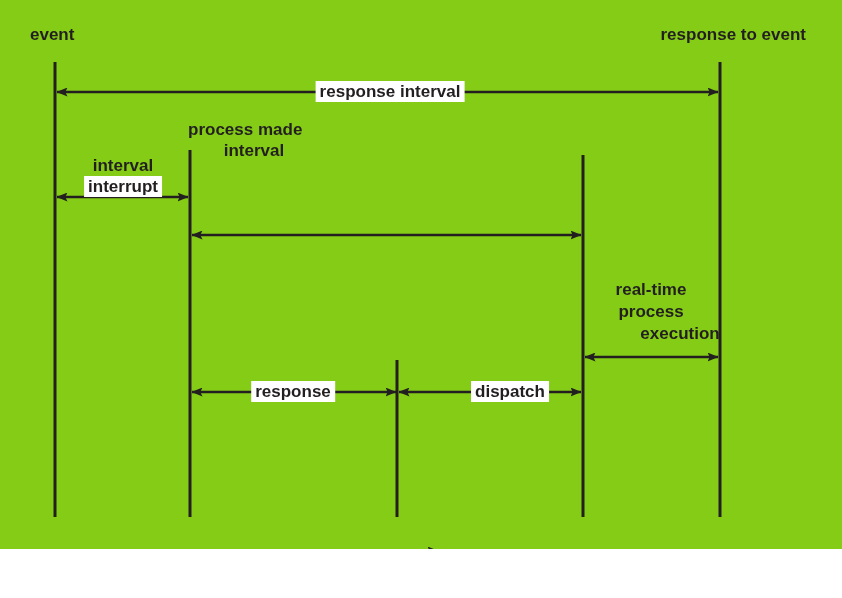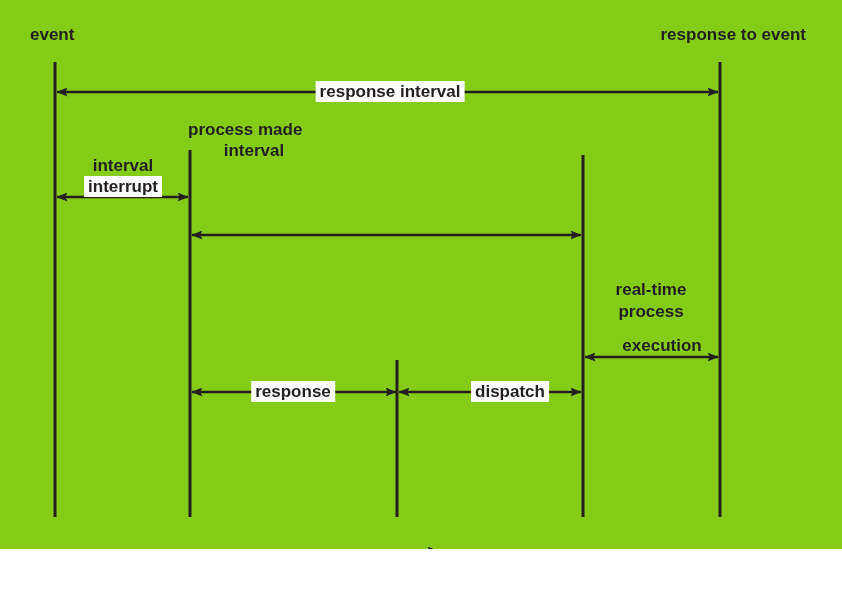--- a/index.html
+++ b/index.html
@@ -94,21 +94,21 @@
 
   <div class="dgm-label center" style="left:123px; top:155px;">interval</div>
   <div class="dgm-label center boxed" style="left:123px; top:176px;">interrupt</div>
 
   <div class="dgm-label left" style="left:188px; top:119px;">process made</div>
   <div class="dgm-label center" style="left:254px; top:140px;">interval</div>
 
 
   <div class="dgm-label center" style="left:651px; top:279px;">real-time</div>
   <div class="dgm-label center" style="left:651px; top:301px;">process</div>
-  <div class="dgm-label center" style="left:662px; top:323px;margin-top:12px;">execution</div>
+  <div class="dgm-label center" style="left:680px; top:323px;">execution</div>
 
   <div class="dgm-label center boxed" style="left:293px; top:381px;">response</div>
 
   <div class="dgm-label center boxed" style="left:496px; top:381px;margin-left:14px;">dispatch</div>
 
   <div class="dgm-label center" style="left:401px; top:564px;">made</div>
 
 </div>
 
 </body></html>

